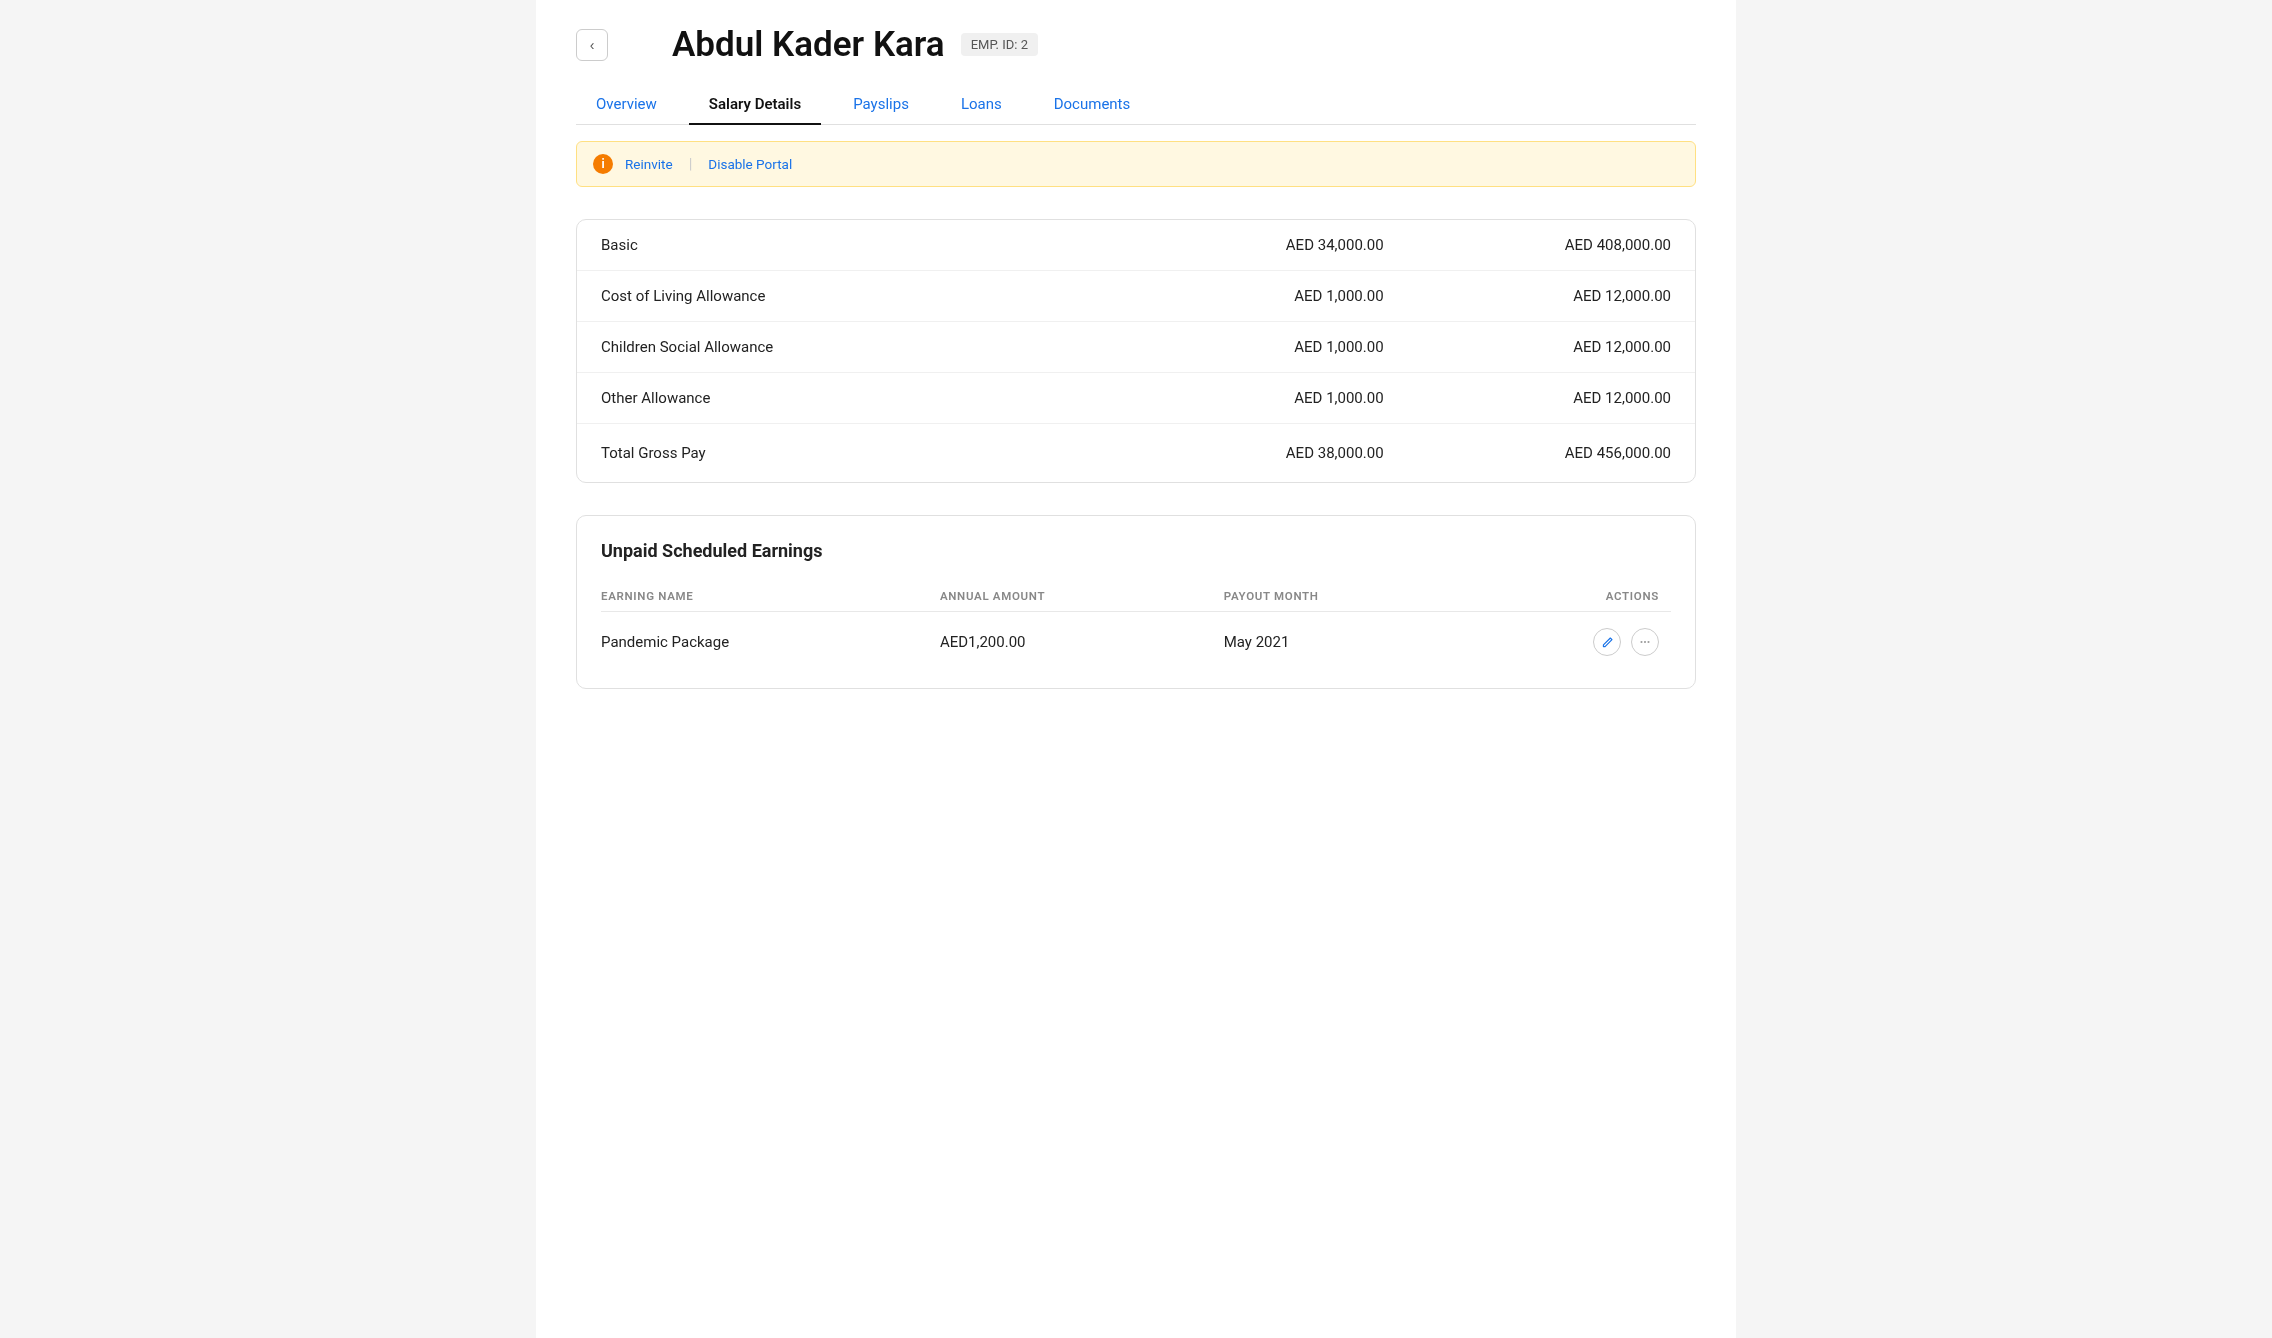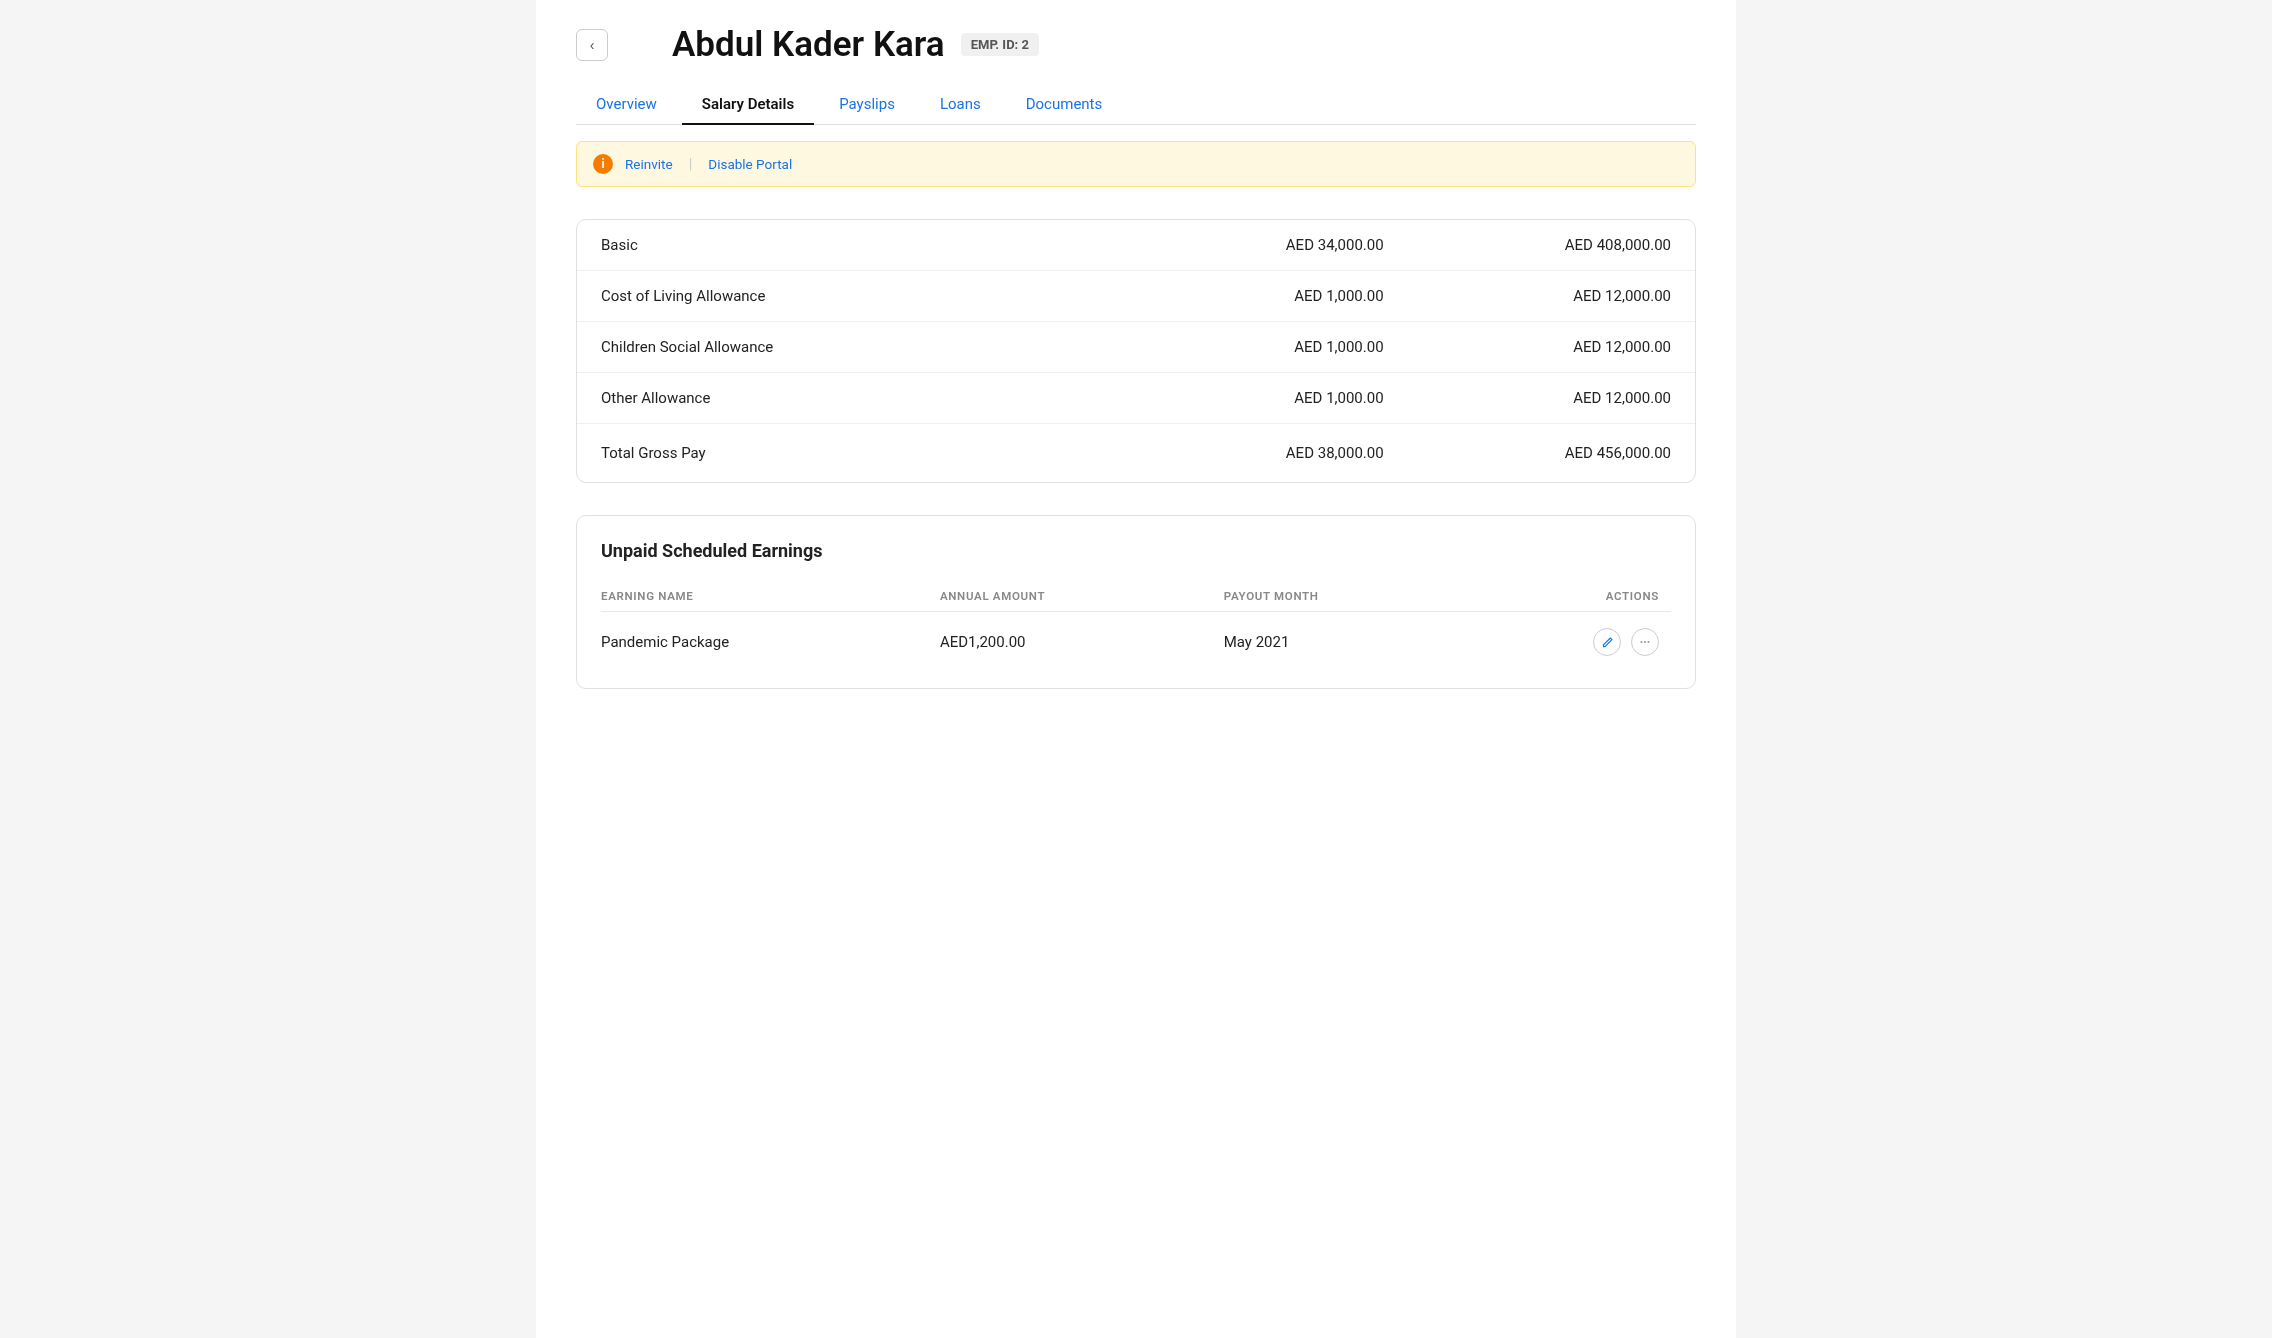--- a/index.html
+++ b/index.html
@@ -42,27 +42,27 @@
       font-weight: 600;
       color: #111;
       margin-left: 48px;
     }
     .emp-id-badge {
       background: #f0f0f0;
       border-radius: 4px;
       padding: 4px 10px;
       font-size: 13px;
       color: #555;
-      font-weight: 700;
+      font-weight: 400;
     }
 
     
     .tabs {
       display: flex;
-      gap: 5px;
+      gap: 12px;
       border-bottom: 1px solid #e0e0e0;
       margin-bottom: 0;
     }
     .tab {
       padding: 10px 20px;
       cursor: pointer;
       font-size: 15px;
       color: #1a73e8;
       border-bottom: 2px solid transparent;
       margin-bottom: -1px;

